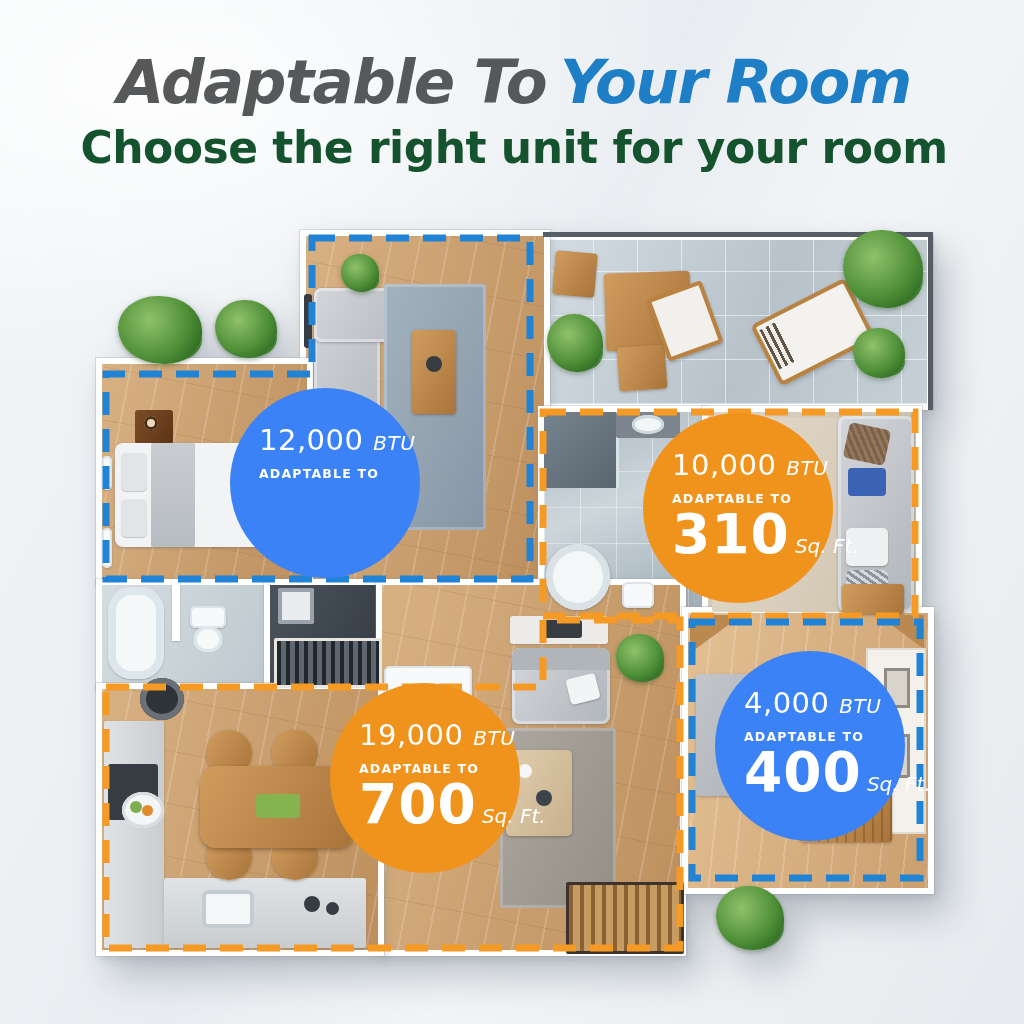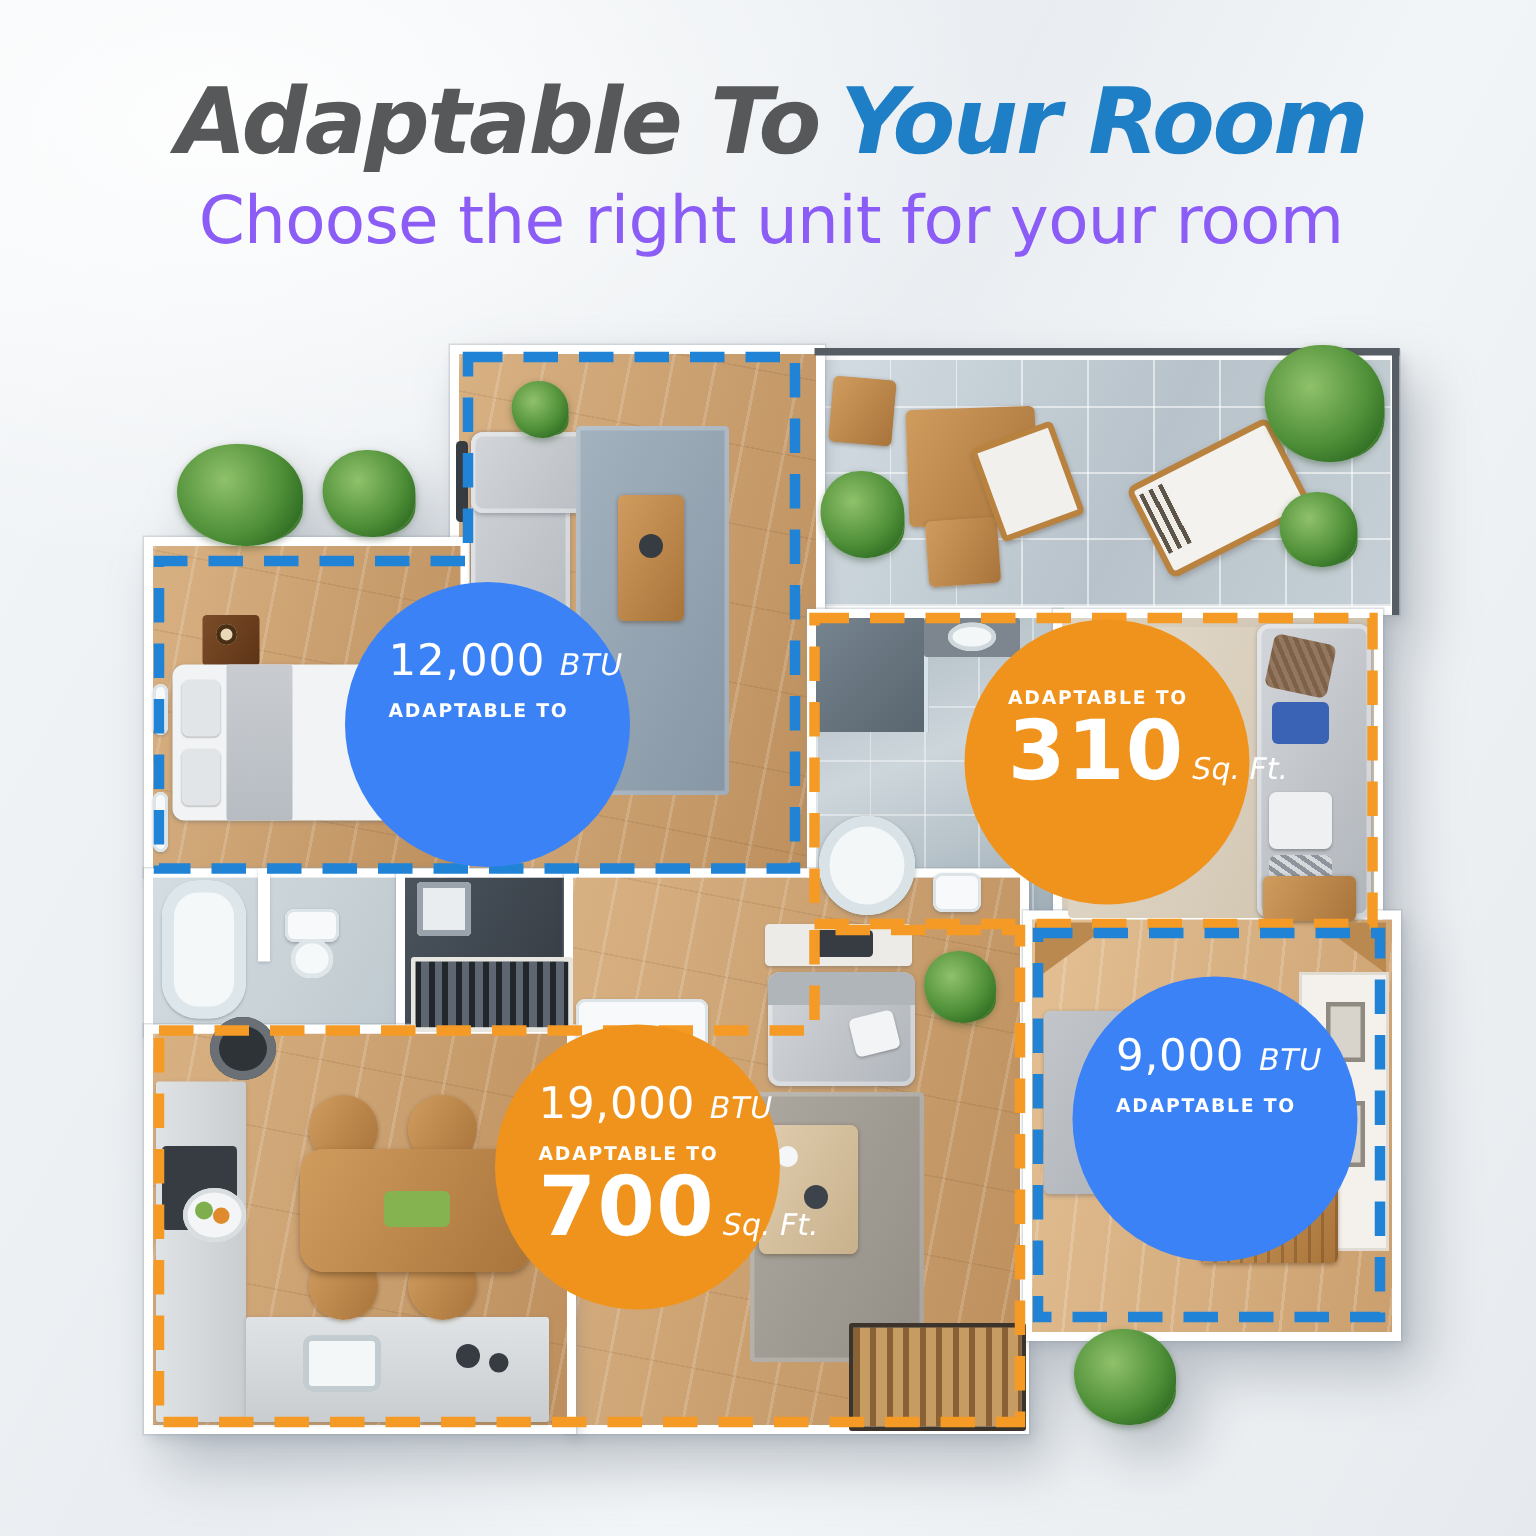--- a/index.html
+++ b/index.html
@@ -8,21 +8,21 @@
     font-family:"DejaVu Sans","Liberation Sans",sans-serif;
     background:
       radial-gradient(900px 500px at 15% 8%, rgba(255,255,255,.9), rgba(255,255,255,0) 60%),
       linear-gradient(118deg,#f3f6f8 0%,#e9edf1 45%,#f2f5f7 62%,#e6eaee 100%);
   }
   
   .header{position:absolute;top:50px;left:4px;right:0;text-align:center;z-index:10;}
   .title{font-style:italic;font-weight:800;font-size:61px;line-height:1.05;letter-spacing:-1.5px;white-space:nowrap;}
   .title .t-gray{color:#57585a;}
   .title .t-blue{color:#1e7fc7;margin-left:14px;}
-  .subtitle{margin-top:8px;font-size:44px;font-weight:400;color:#8b5cf6;letter-spacing:-.5px;white-space:nowrap;}
+  .subtitle{margin-top:8px;font-size:44px;font-weight:700;color:#14532d;letter-spacing:-.5px;white-space:nowrap;}
   
   .plan{position:absolute;left:60px;top:228px;width:880px;height:765px;
         filter:drop-shadow(14px 20px 18px rgba(105,115,128,.38));}
   .room{position:absolute;box-sizing:border-box;border:6px solid #ffffff;z-index:1;
         box-shadow:0 0 0 1px rgba(145,155,165,.28), 3px 4px 8px rgba(110,120,132,.22);}
   .wood-a{background-image:
       repeating-linear-gradient(101deg, rgba(255,255,255,.16) 0 2px, rgba(0,0,0,0) 2px 28px),
       repeating-linear-gradient(11deg, rgba(92,54,20,.10) 0 1px, rgba(0,0,0,0) 1px 52px),
       linear-gradient(105deg,#d8b183,#bd8f5d);}
   .wood-b{background-image:
@@ -189,26 +189,28 @@
     <rect x="483" y="184" width="372" height="204" fill="none" stroke="#f59a24" stroke-width="7" stroke-dasharray="23 14"></rect>
     <path d="M46,459 L483,459 L483,392 L620,392 L620,720 L46,720 Z" fill="none" stroke="#f59a24" stroke-width="7" stroke-dasharray="23 14"></path>
     <rect x="632" y="394" width="228" height="256" fill="none" stroke="#2183d6" stroke-width="7" stroke-dasharray="23 14"></rect>
   </svg>
 
   <div class="badge badge--blue" style="left:170px;top:160px">
     <div class="b-line1"><span>12,000</span> <span class="b-unit">BTU</span></div>
     <div class="b-line2">ADAPTABLE TO</div>
   </div>
   <div class="badge badge--orange" style="left:583px;top:185px">
+    <div class="b-line1"><span>10,000</span> <span class="b-unit">BTU</span></div>
     <div class="b-line2">ADAPTABLE TO</div>
     <div class="b-line3"><span class="b-big">310</span> <span class="b-unit">Sq. Ft.</span></div>
   </div>
   <div class="badge badge--orange" style="left:270px;top:455px">
     <div class="b-line1"><span>19,000</span> <span class="b-unit">BTU</span></div>
     <div class="b-line2">ADAPTABLE TO</div>
     <div class="b-line3"><span class="b-big">700</span> <span class="b-unit">Sq. Ft.</span></div>
   </div>
   <div class="badge badge--blue" style="left:655px;top:423px">
-    <div class="b-line1"><span>9,000</span> <span class="b-unit">BTU</span></div>
-    <div class="b-line2">ADAPTABLE TO</div>
+    <div class="b-line1"><span>4,000</span> <span class="b-unit">BTU</span></div>
+    <div class="b-line2">ADAPTABLE TO</div>
+    <div class="b-line3"><span class="b-big">400</span> <span class="b-unit">Sq. Ft.</span></div>
   </div>
 
 </div>
 
 </body></html>

